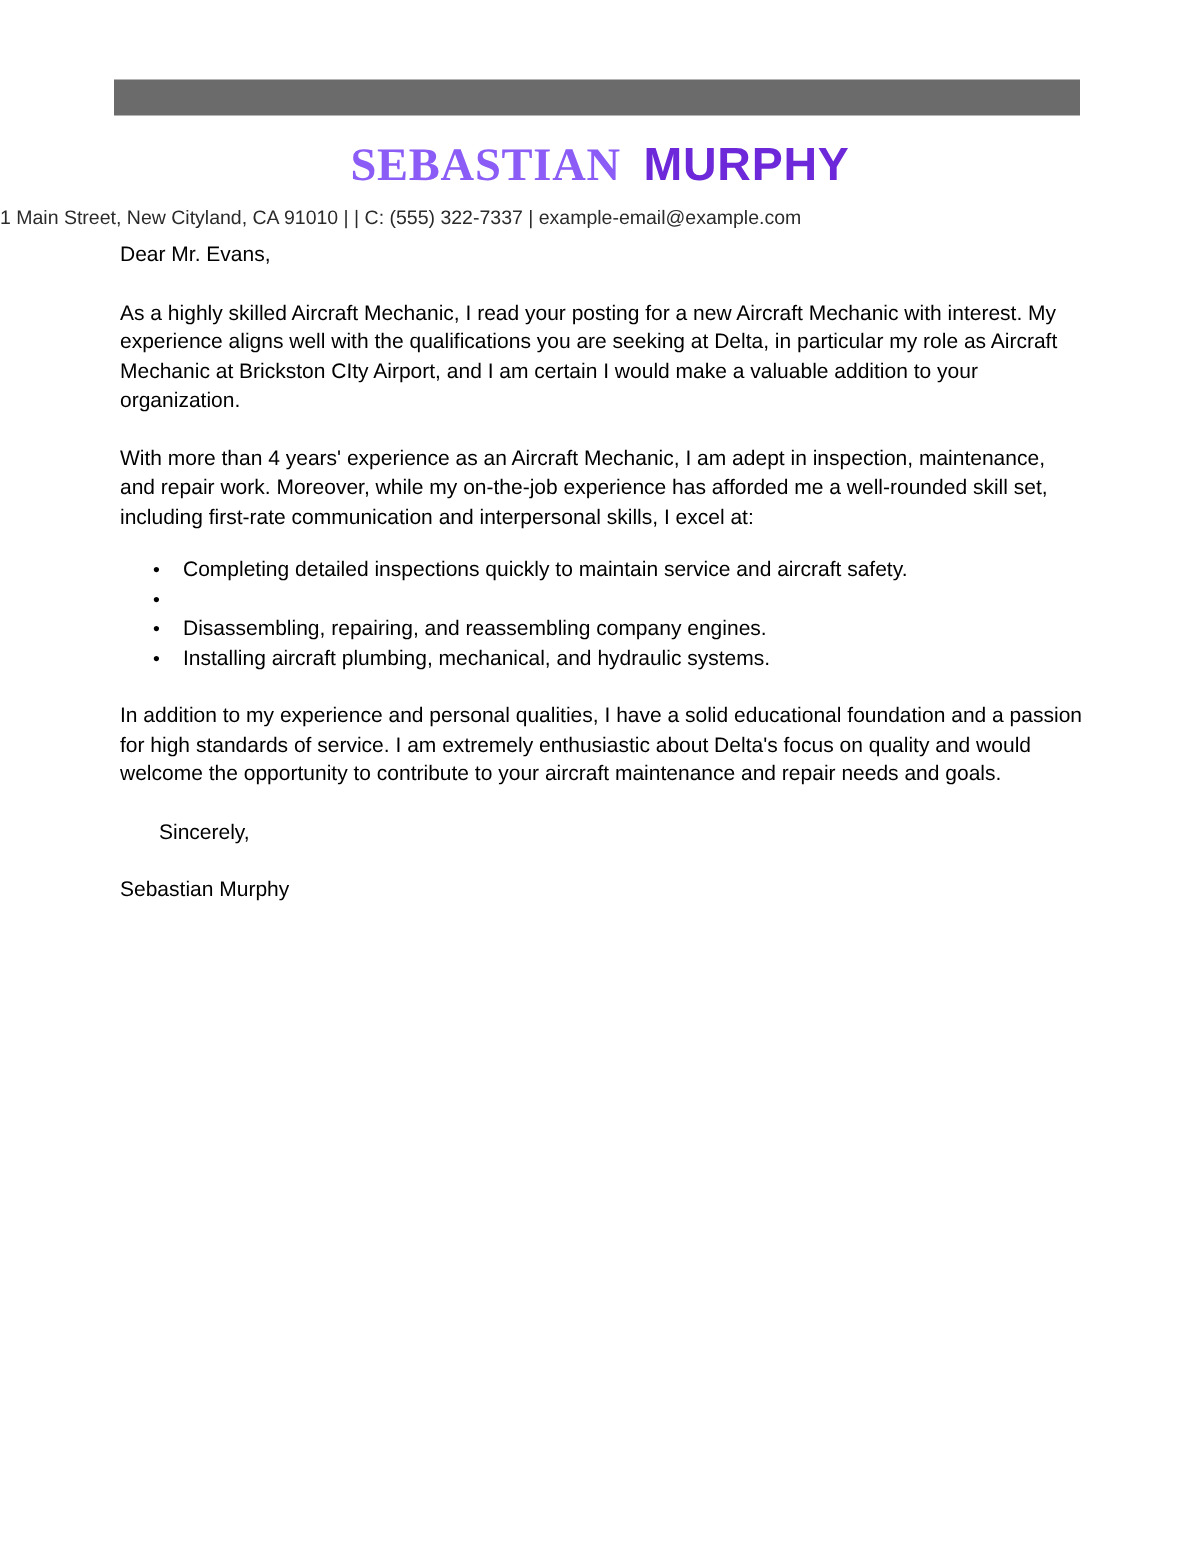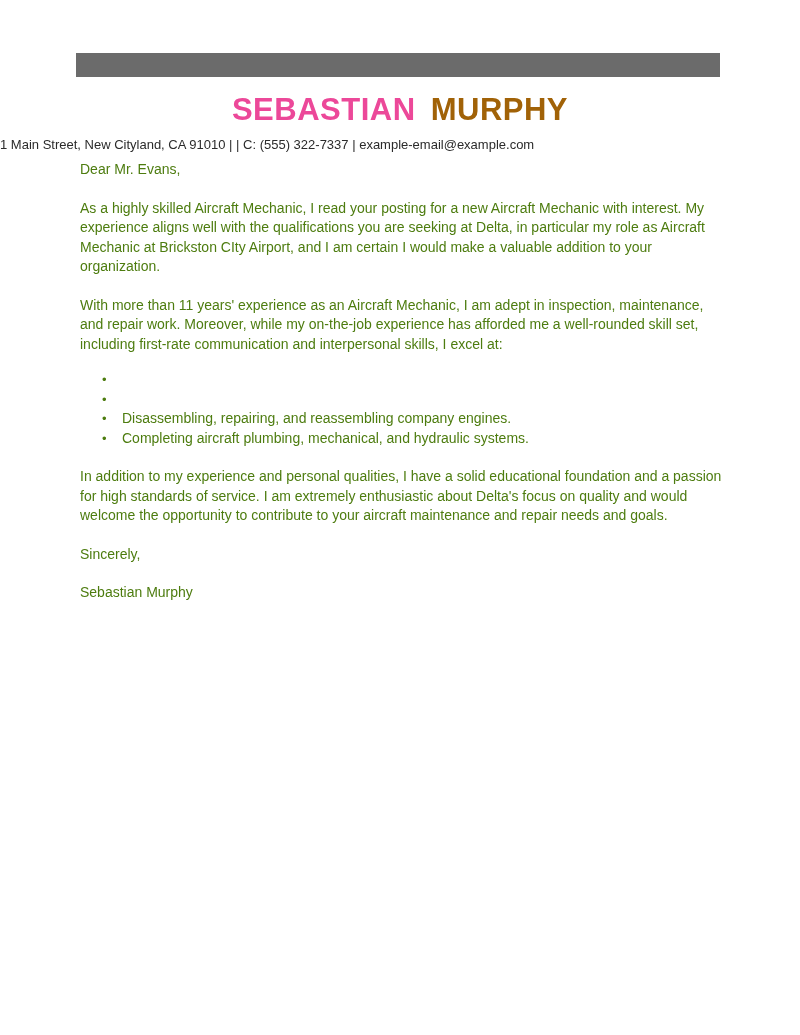--- a/index.html
+++ b/index.html
@@ -25,60 +25,60 @@
     position: absolute;
     top: 92px;
     left: 0;
     width: 100%;
     text-align: center;
     font-size: 31px;
     font-weight: bold;
     letter-spacing: 0.5px;
     white-space: nowrap;
   }
-  .name-first { color: #ec4899; }
-  .name-last  { color: #a16207; margin-left: 6px; }
+  .name-first { color: #8b5cf6; font-family: Liberation Serif, serif; }
+  .name-last  { color: #6d28d9; margin-left: 6px; }
   .contact-line {
     position: absolute;
     top: 137px;
     left: 0;
     width: 100%;
     text-align: left;
     font-size: 13px;
     color: #2b2b2b;
   }
   .letter {
     position: absolute;
     top: 160px;
     left: 80px;
     width: 642px;
     font-size: 14px;
     line-height: 19.5px;
-    color: #4d7c0f;
+    color: #000000;
   }
   .letter p { margin-bottom: 19px; }
   .salutation { margin-bottom: 19px; }
   ul.skill-list {
     list-style: none;
     margin: -3px 0 19px 0;
     padding-left: 22px;
   }
   ul.skill-list li {
     display: flex;
     align-items: flex-start;
     line-height: 19.5px;
   }
   ul.skill-list .dot {
     display: inline-block;
     width: 20px;
     flex: 0 0 20px;
     text-align: left;
     font-size: 13px;
   }
-  .signoff { margin-bottom: 58px; }
+  .signoff { margin-bottom: 58px; margin-left: 26px; }
   .signature { margin-bottom: 0; }
 </style>
 </head>
 <body>
 
 <div class="page">
 
   <div class="topbar"></div>
 
   <div class="name-line">
@@ -86,36 +86,37 @@
     <span class="name-last">MURPHY</span>
   </div>
 
   <div class="contact-line">1 Main Street, New Cityland, CA 91010 | | C: (555) 322-7337 | example-email@example.com</div>
 
   <div class="letter">
     <p class="salutation">Dear Mr. Evans,</p>
 
     <p>As a highly skilled Aircraft Mechanic, I read your posting for a new Aircraft Mechanic with interest. My experience aligns well with the qualifications you are seeking at Delta, in particular my role as Aircraft Mechanic at Brickston CIty Airport, and I am certain I would make a valuable addition to your organization.</p>
 
-    <p>With more than 11 years' experience as an Aircraft Mechanic, I am adept in inspection, maintenance, and repair work. Moreover, while my on-the-job experience has afforded me a well-rounded skill set, including first-rate communication and interpersonal skills, I excel at:</p>
+    <p>With more than 4 years' experience as an Aircraft Mechanic, I am adept in inspection, maintenance, and repair work. Moreover, while my on-the-job experience has afforded me a well-rounded skill set, including first-rate communication and interpersonal skills, I excel at:</p>
 
     <ul class="skill-list">
       <li>
         <span class="dot">•</span>
+        <span>Completing detailed inspections quickly to maintain service and aircraft safety.</span>
       </li>
       <li>
         <span class="dot">•</span>
       </li>
       <li>
         <span class="dot">•</span>
         <span>Disassembling, repairing, and reassembling company engines.</span>
       </li>
       <li>
         <span class="dot">•</span>
-        <span>Completing aircraft plumbing, mechanical, and hydraulic systems.</span>
+        <span>Installing aircraft plumbing, mechanical, and hydraulic systems.</span>
       </li>
     </ul>
 
     <p>In addition to my experience and personal qualities, I have a solid educational foundation and a passion for high standards of service. I am extremely enthusiastic about Delta's focus on quality and would welcome the opportunity to contribute to your aircraft maintenance and repair needs and goals.</p>
 
 
 
     <p class="signoff">Sincerely,</p>
 
     <p class="signature">Sebastian Murphy</p>

